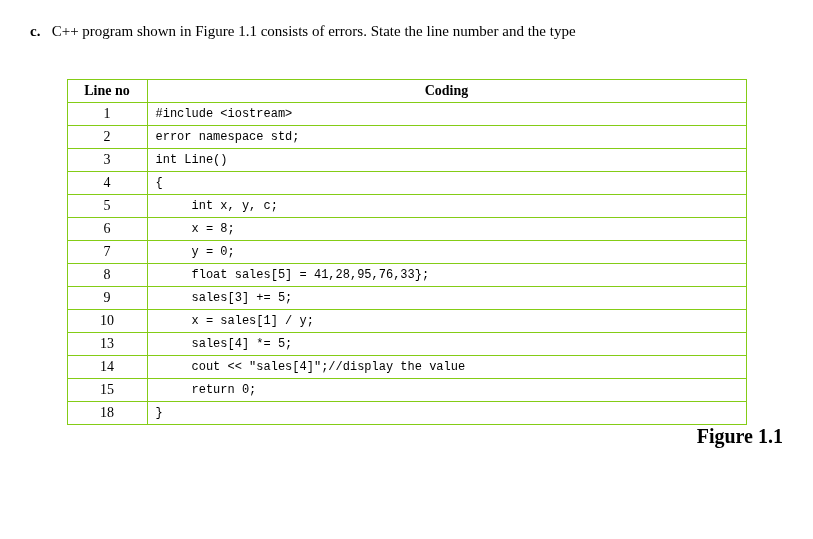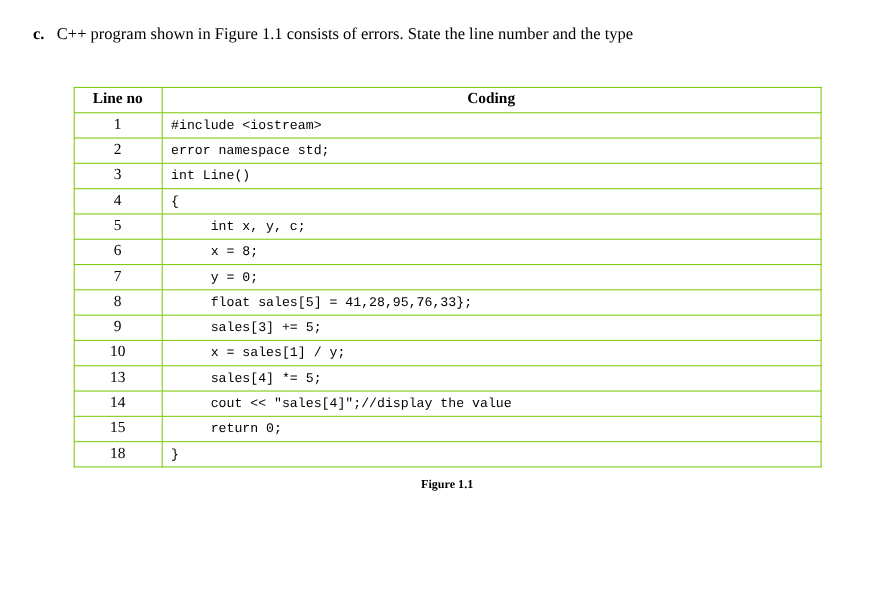--- a/index.html
+++ b/index.html
@@ -37,24 +37,23 @@
       text-align: center;
       width: 80px;
       font-family: "Times New Roman", Times, serif;
     }
     td.code-cell {
       font-family: "Courier New", Courier, monospace;
       font-size: 12px;
       white-space: pre;
     }
     .figure-caption {
-      text-align: center;
-      margin-top: 10px;
+      text-align: right;
       font-weight: bold;
-      font-size: 11px;
+      font-size: 20px;
     }
   </style>
 </head>
 <body>
 
 <div class="question-text">
   <span class="question-label">c.</span>
   &nbsp;
   <span>C++ program shown in Figure 1.1 consists of errors. State the line number and the type</span>
   <br>

